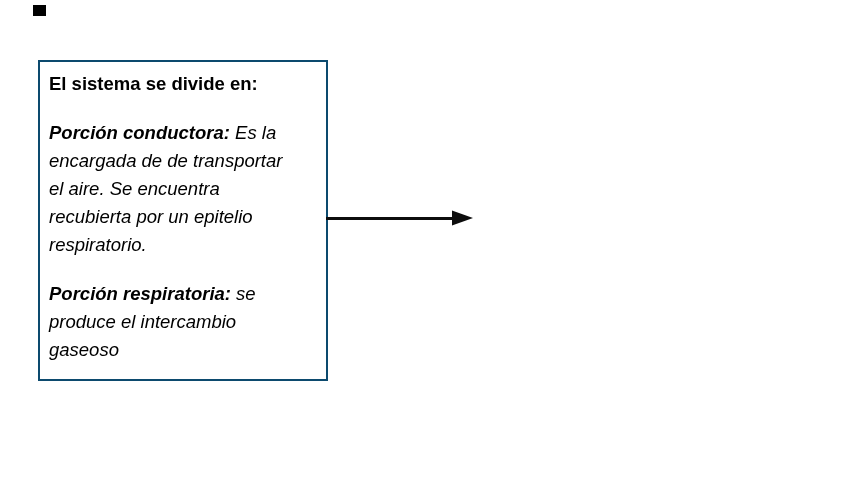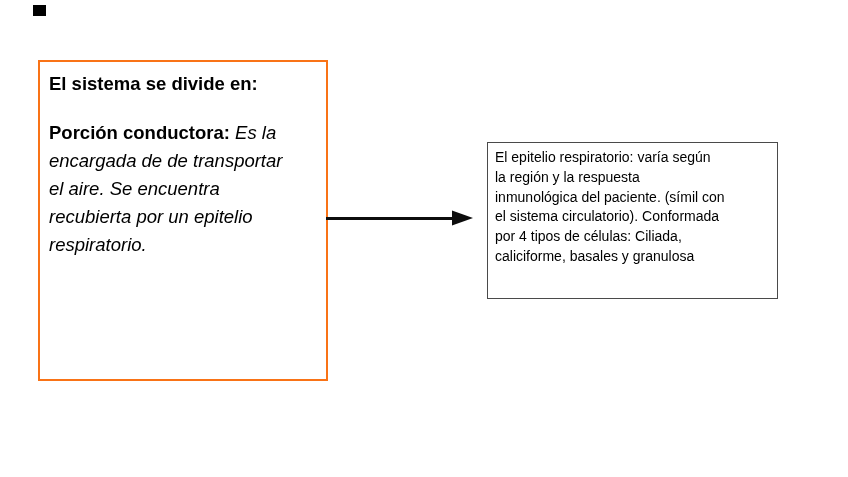--- a/index.html
+++ b/index.html
@@ -5,27 +5,27 @@
   html,body{margin:0;padding:0;background:#fff;}
   .canvas{
     position:relative;width:848px;height:477px;background:#fff;overflow:hidden;
     font-family:"Liberation Sans",sans-serif;color:#000;
   }
   .cursor-mark{
     position:absolute;left:33px;top:5px;width:13px;height:11px;background:#000;
   }
   .left-box{
     position:absolute;left:38px;top:60px;width:290px;height:321px;
-    border:2px solid #f97316;box-sizing:border-box;background:#fff;
+    border:2px solid #0c4a6e;box-sizing:border-box;background:#fff;
     padding:8px 9px;font-size:18.5px;line-height:28px;
   }
   .left-box .para{margin:0 0 21px 0;white-space:pre-line;}
   .left-box .para:last-child{margin-bottom:0;}
   .box-title{font-weight:bold;}
-  .lead{font-weight:bold;}
+  .lead{font-weight:bold;font-style:italic;}
   .body-text{white-space:pre-line;font-style:italic;}
   .right-box{
     position:absolute;left:487px;top:142px;width:291px;height:157px;
     border:1px solid #4a4a4a;box-sizing:border-box;background:#fff;
     padding:5px 7px;font-size:14px;line-height:19.8px;
   }
   .right-box .note{white-space:pre-line;margin:0;}
   .arrow-svg{position:absolute;left:326px;top:204px;}
 </style>
 </head>
@@ -35,29 +35,24 @@
 
   <div class="cursor-mark"></div>
 
   <div class="left-box">
     <p class="para box-title">El sistema se divide en:</p>
     <p class="para"><span class="lead">Porción conductora:</span><span class="body-text"> Es la
 encargada de de transportar
 el aire. Se encuentra
 recubierta por un epitelio
 respiratorio.</span></p>
+    <p class="para"><span class="lead">Porción respiratoria:</span><span class="body-text"> se
+produce el intercambio
+gaseoso</span></p>
   </div>
 
   <svg class="arrow-svg" width="150" height="30" viewBox="0 0 150 30" xmlns="http://www.w3.org/2000/svg">
     <rect x="0" y="13" width="128" height="3" fill="#0d0d0d"></rect>
     <polygon points="126,6.5 126,21.5 147,14" fill="#0d0d0d"></polygon>
   </svg>
 
-  <div class="right-box">
-    <p class="note">El epitelio respiratorio: varía según
-la región y la respuesta
-inmunológica del paciente. (símil con
-el sistema circulatorio). Conformada
-por 4 tipos de células: Ciliada,
-caliciforme, basales y granulosa</p>
-  </div>
 
 </div>
 
 </body></html>

